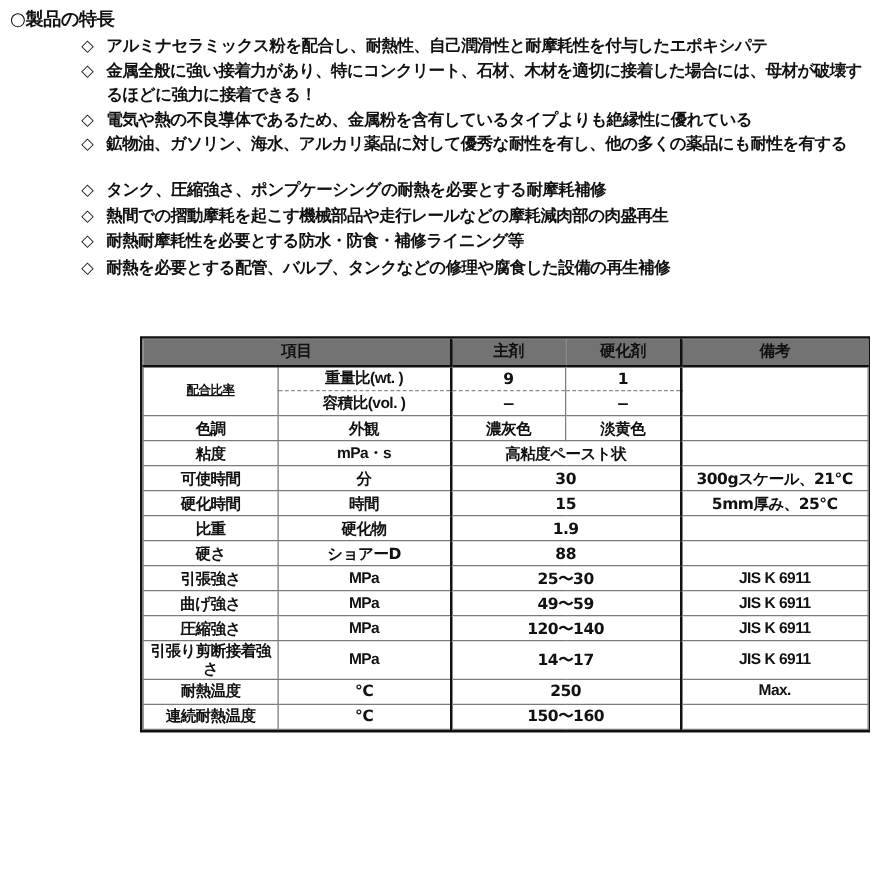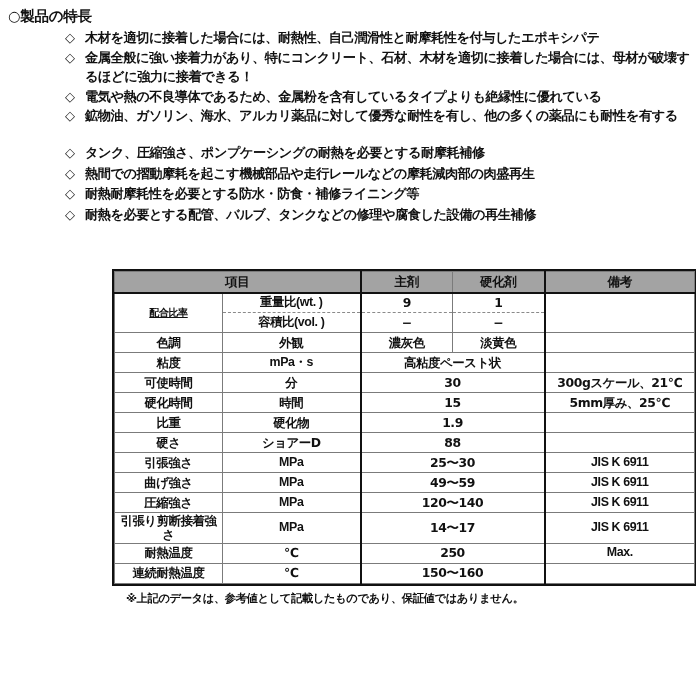--- a/index.html
+++ b/index.html
@@ -108,23 +108,24 @@
     vertical-align: middle;
     font-weight: bold;
     letter-spacing: -0.4px;
     height: 20px;
     line-height: 1.12;
     background: #ffffff;
     box-sizing: border-box;
   }
 
   table.spec thead th {
-    background: #a3a3a3;
+    background: #737373;
     height: 21px;
     font-size: 12.6px;
+    font-family: Liberation Mono, monospace;
   }
 
   
   table.spec { border: 0; }
   .table-wrap {
     border: 2.2px solid #111111;
     border-collapse: collapse;
     box-sizing: content-box;
   }
   
@@ -149,21 +150,21 @@
 </head>
 <body>
 
 <div class="page">
 
   <div class="section" id="features-section">
     <div class="sec-title"><span class="mark">○</span><span>製品の特長</span></div>
     <ul class="bullets">
       <li class="bullet">
         <span class="dia">◇</span>
-        <span class="btxt">木材を適切に接着した場合には、耐熱性、自己潤滑性と耐摩耗性を付与したエポキシパテ</span>
+        <span class="btxt">アルミナセラミックス粉を配合し、耐熱性、自己潤滑性と耐摩耗性を付与したエポキシパテ</span>
       </li>
       <li class="bullet">
         <span class="dia">◇</span>
         <span class="btxt">金属全般に強い接着力があり、特にコンクリート、石材、木材を適切に接着した場合には、母材が破壊するほどに強力に接着できる！</span>
       </li>
       <li class="bullet">
         <span class="dia">◇</span>
         <span class="btxt">電気や熱の不良導体であるため、金属粉を含有しているタイプよりも絶縁性に優れている</span>
       </li>
       <li class="bullet">
@@ -311,16 +312,15 @@
             <td>連続耐熱温度</td>
             <td>℃</td>
             <td colspan="2" class="vsep-left">150〜160</td>
             <td class="vsep-left"></td>
           </tr>
 
         </tbody>
       </table>
     </div>
 
-    <div class="note">※上記のデータは、参考値として記載したものであり、保証値ではありません。</div>
   </div>
 
 </div>
 
 </body></html>

